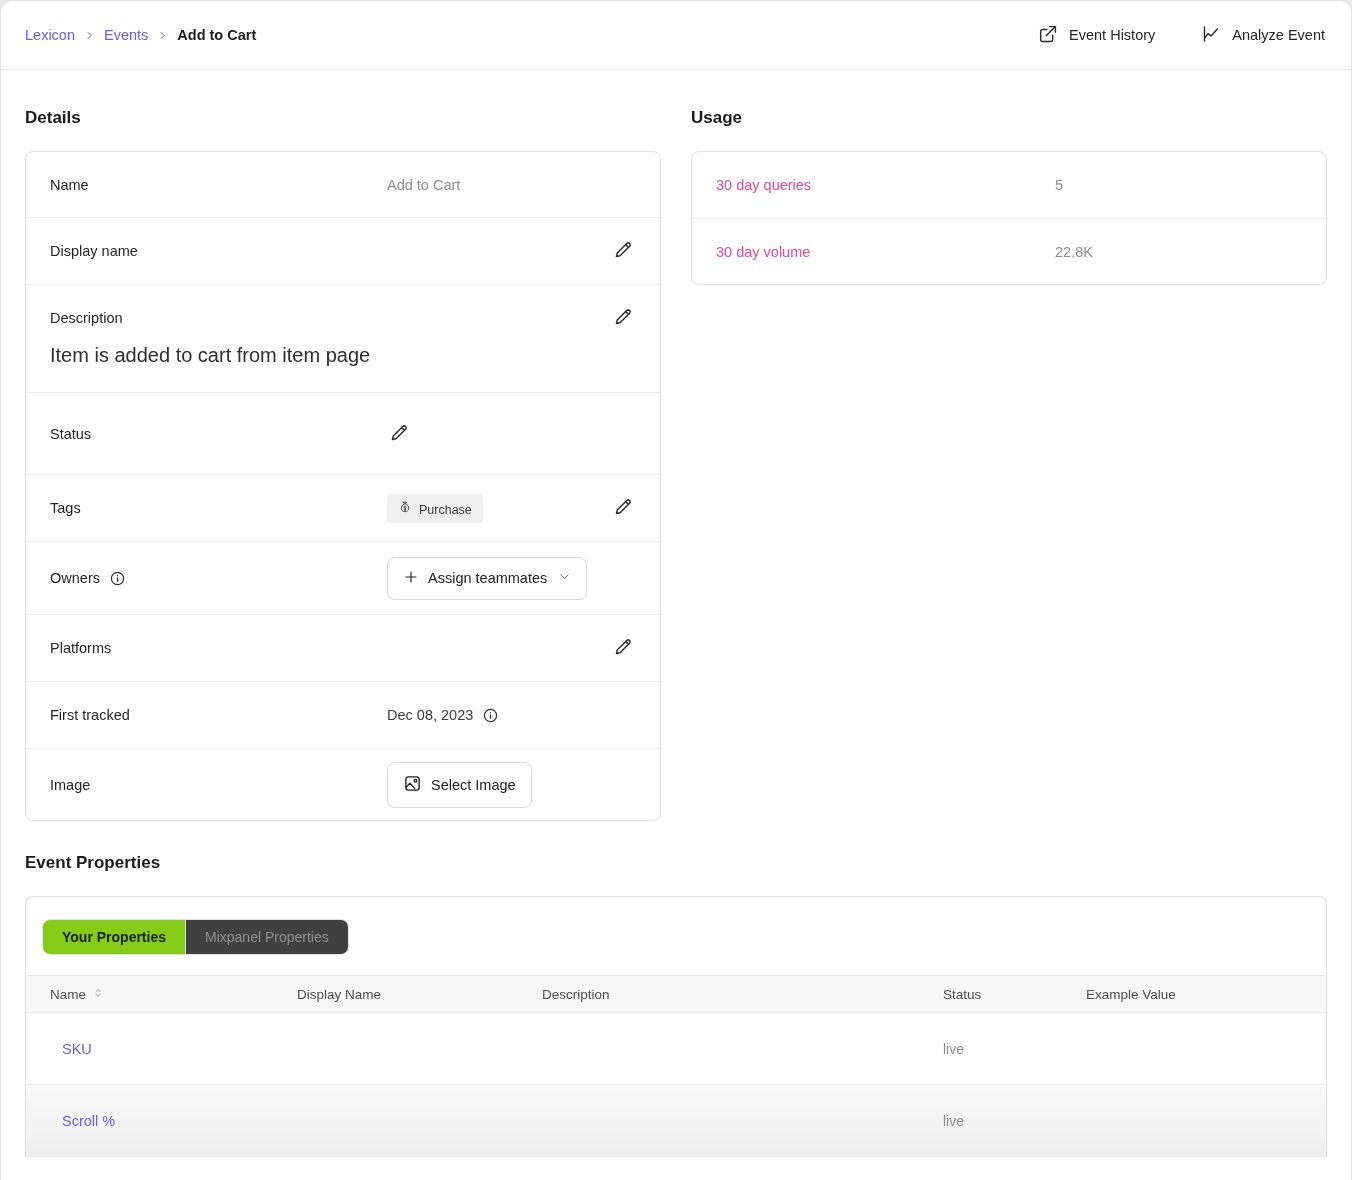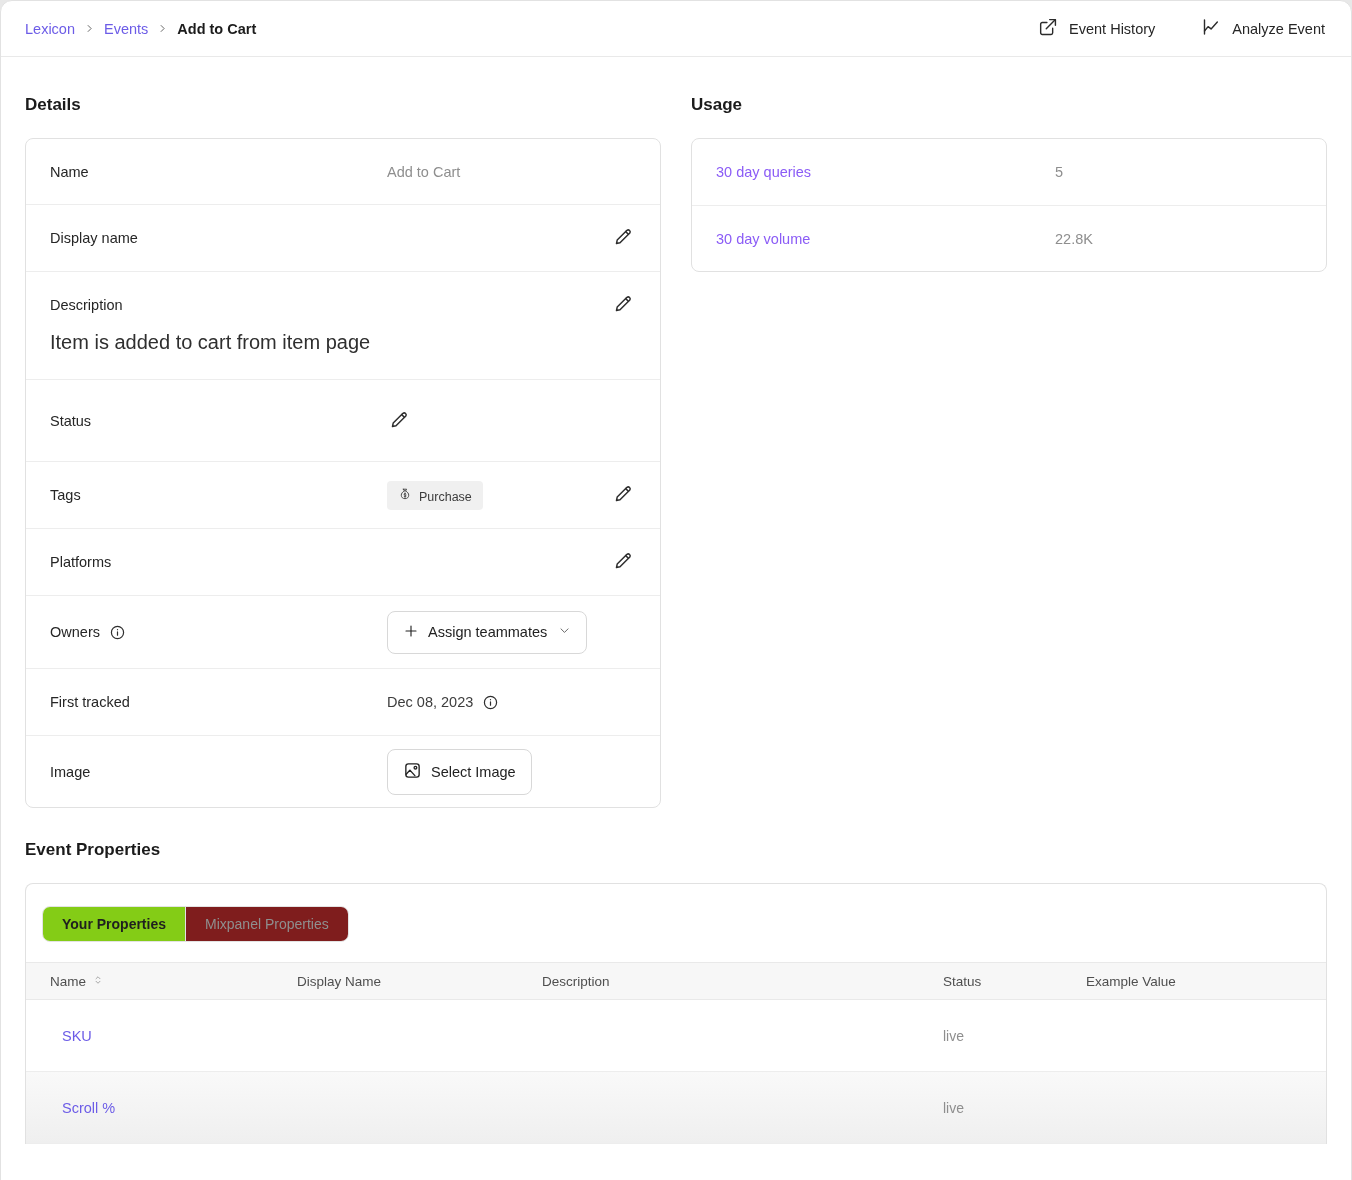--- a/index.html
+++ b/index.html
@@ -13,21 +13,21 @@
   }
   .app-card {
     position: absolute; top: 0; left: 0; right: 0; height: 1400px;
     background: #fff;
     border: 1px solid #e2e2e2;
     border-radius: 12px 12px 0 0;
     overflow: hidden;
   }
   
   .topbar {
-    height: 56px;
+    height: 69px;
     display: flex; align-items: center; justify-content: space-between;
     padding: 0 26px 0 24px;
     border-bottom: 1px solid #e9e9e9;
   }
   .breadcrumb { display: flex; align-items: center; gap: 9px; font-size: 14.5px; }
   .crumb-link { color: var(--accent); cursor: pointer; text-decoration: none; }
   .crumb-current { color: #1c1c1c; font-weight: 700; }
   .crumb-sep { display: flex; align-items: center; color: #3e3e3e; }
   .crumb-sep svg { width: 11px; height: 11px; }
   .topbar-actions { display: flex; align-items: center; gap: 46px; }
@@ -88,29 +88,29 @@
   }
   .outline-btn svg.plus-ic { width: 16px; height: 16px; }
   .outline-btn svg.chev-ic { width: 13px; height: 13px; color: #5a5a5a; margin-left: 2px; }
   .outline-btn svg.img-ic { width: 19px; height: 19px; }
 
   .link { color: var(--accent); font-size: 14.5px; text-decoration: none; cursor: pointer; }
 
   
   .usage-row { display: flex; align-items: center; min-height: 66px; padding: 0 24px; border-top: 1px solid #ededed; }
   .usage-row:first-child { border-top: none; }
-  .usage-label { flex: 0 0 339px; font-size: 14.5px; font-weight: 500; color: #8b5cf6; }
+  .usage-label { flex: 0 0 339px; font-size: 14.5px; font-weight: 500; color: #ec4899; }
   .usage-value { font-size: 14.5px; color: #8e8e8e; }
 
   
   .ep-section { margin-top: 32px; }
   .ep-panel { border: 1px solid #e1e1e1; border-bottom: none; border-radius: 8px 8px 0 0; background: #fff; }
   .ep-tabs-wrap { padding: 22px 16px 20px; }
   .seg-control { display: inline-flex; border: 1px solid #e3e3e3; border-radius: 8px; overflow: hidden; }
-  .seg-tab { padding: 9px 19px; font-size: 14px; background: #7f1d1d; border: none; font-family: inherit; cursor: pointer; color: #8f8f8f; }
+  .seg-tab { padding: 9px 19px; font-size: 14px; background: #404040; border: none; font-family: inherit; cursor: pointer; color: #8f8f8f; }
   .seg-tab.active { background: #84cc16; color: #1f1f1f; font-weight: 700; }
   .seg-tab + .seg-tab { border-left: 1px solid #e3e3e3; }
 
   table.props { width: 100%; border-collapse: collapse; table-layout: fixed; }
   table.props th {
     background: #f7f7f7; height: 37px; text-align: left;
     font-size: 13.5px; font-weight: 400; color: #4f4f4f;
     padding: 0 0 0 24px; border-top: 1px solid #e9e9e9; border-bottom: 1px solid #e9e9e9;
   }
   table.props td { height: 72px; font-size: 14.5px; padding: 0 0 0 24px; color: #3d3d3d; }
@@ -237,59 +237,59 @@
             <button class="icon-btn">
               <span>
                 <svg class="stroke" viewBox="0 0 24 24">
                     <path d="M4 20l.8-3.9L16 4.9a2.3 2.3 0 0 1 3.2 3.2L8 19.2 4 20z"></path>
                     <path d="M14.5 6.4l3.1 3.1"></path>
                   </svg>
               </span>
             </button>
           </div>
 
+          <div class="detail-row row-owners">
+            <div class="detail-label">
+              <span>Owners</span>
+              <span class="info-icon">
+                <svg class="stroke" viewBox="0 0 24 24" stroke-width="1.5">
+                    <circle cx="12" cy="12" r="8.6"></circle>
+                    <path d="M12 11.2v4.7"></path>
+                    <circle cx="12" cy="8" r="0.9" fill="currentColor" stroke="none"></circle>
+                  </svg>
+              </span>
+            </div>
+            <div class="detail-mid">
+              <button class="outline-btn">
+                <span>
+                  <svg class="stroke plus-ic" viewBox="0 0 24 24" stroke-width="1.9">
+                      <path d="M12 4.5v15M4.5 12h15"></path>
+                    </svg>
+                </span>
+                <span>Assign teammates</span>
+                <span>
+                  <svg class="stroke chev-ic" viewBox="0 0 24 24" stroke-width="2.2">
+                      <path d="M5.5 9l6.5 6.5L18.5 9"></path>
+                    </svg>
+                </span>
+              </button>
+            </div>
+          </div>
+
           <div class="detail-row">
             <div class="detail-label">Platforms</div>
             <div class="detail-mid"></div>
             <button class="icon-btn">
               <span>
                 <svg class="stroke" viewBox="0 0 24 24">
                     <path d="M4 20l.8-3.9L16 4.9a2.3 2.3 0 0 1 3.2 3.2L8 19.2 4 20z"></path>
                     <path d="M14.5 6.4l3.1 3.1"></path>
                   </svg>
               </span>
             </button>
-          </div>
-
-          <div class="detail-row row-owners">
-            <div class="detail-label">
-              <span>Owners</span>
-              <span class="info-icon">
-                <svg class="stroke" viewBox="0 0 24 24" stroke-width="1.5">
-                    <circle cx="12" cy="12" r="8.6"></circle>
-                    <path d="M12 11.2v4.7"></path>
-                    <circle cx="12" cy="8" r="0.9" fill="currentColor" stroke="none"></circle>
-                  </svg>
-              </span>
-            </div>
-            <div class="detail-mid">
-              <button class="outline-btn">
-                <span>
-                  <svg class="stroke plus-ic" viewBox="0 0 24 24" stroke-width="1.9">
-                      <path d="M12 4.5v15M4.5 12h15"></path>
-                    </svg>
-                </span>
-                <span>Assign teammates</span>
-                <span>
-                  <svg class="stroke chev-ic" viewBox="0 0 24 24" stroke-width="2.2">
-                      <path d="M5.5 9l6.5 6.5L18.5 9"></path>
-                    </svg>
-                </span>
-              </button>
-            </div>
           </div>
 
 
           <div class="detail-row">
             <div class="detail-label">First tracked</div>
             <div class="detail-mid">
               <span class="dark-value">
                 <span>Dec 08, 2023</span>
                 <span class="info-icon">
                   <svg class="stroke" viewBox="0 0 24 24" stroke-width="1.5">

